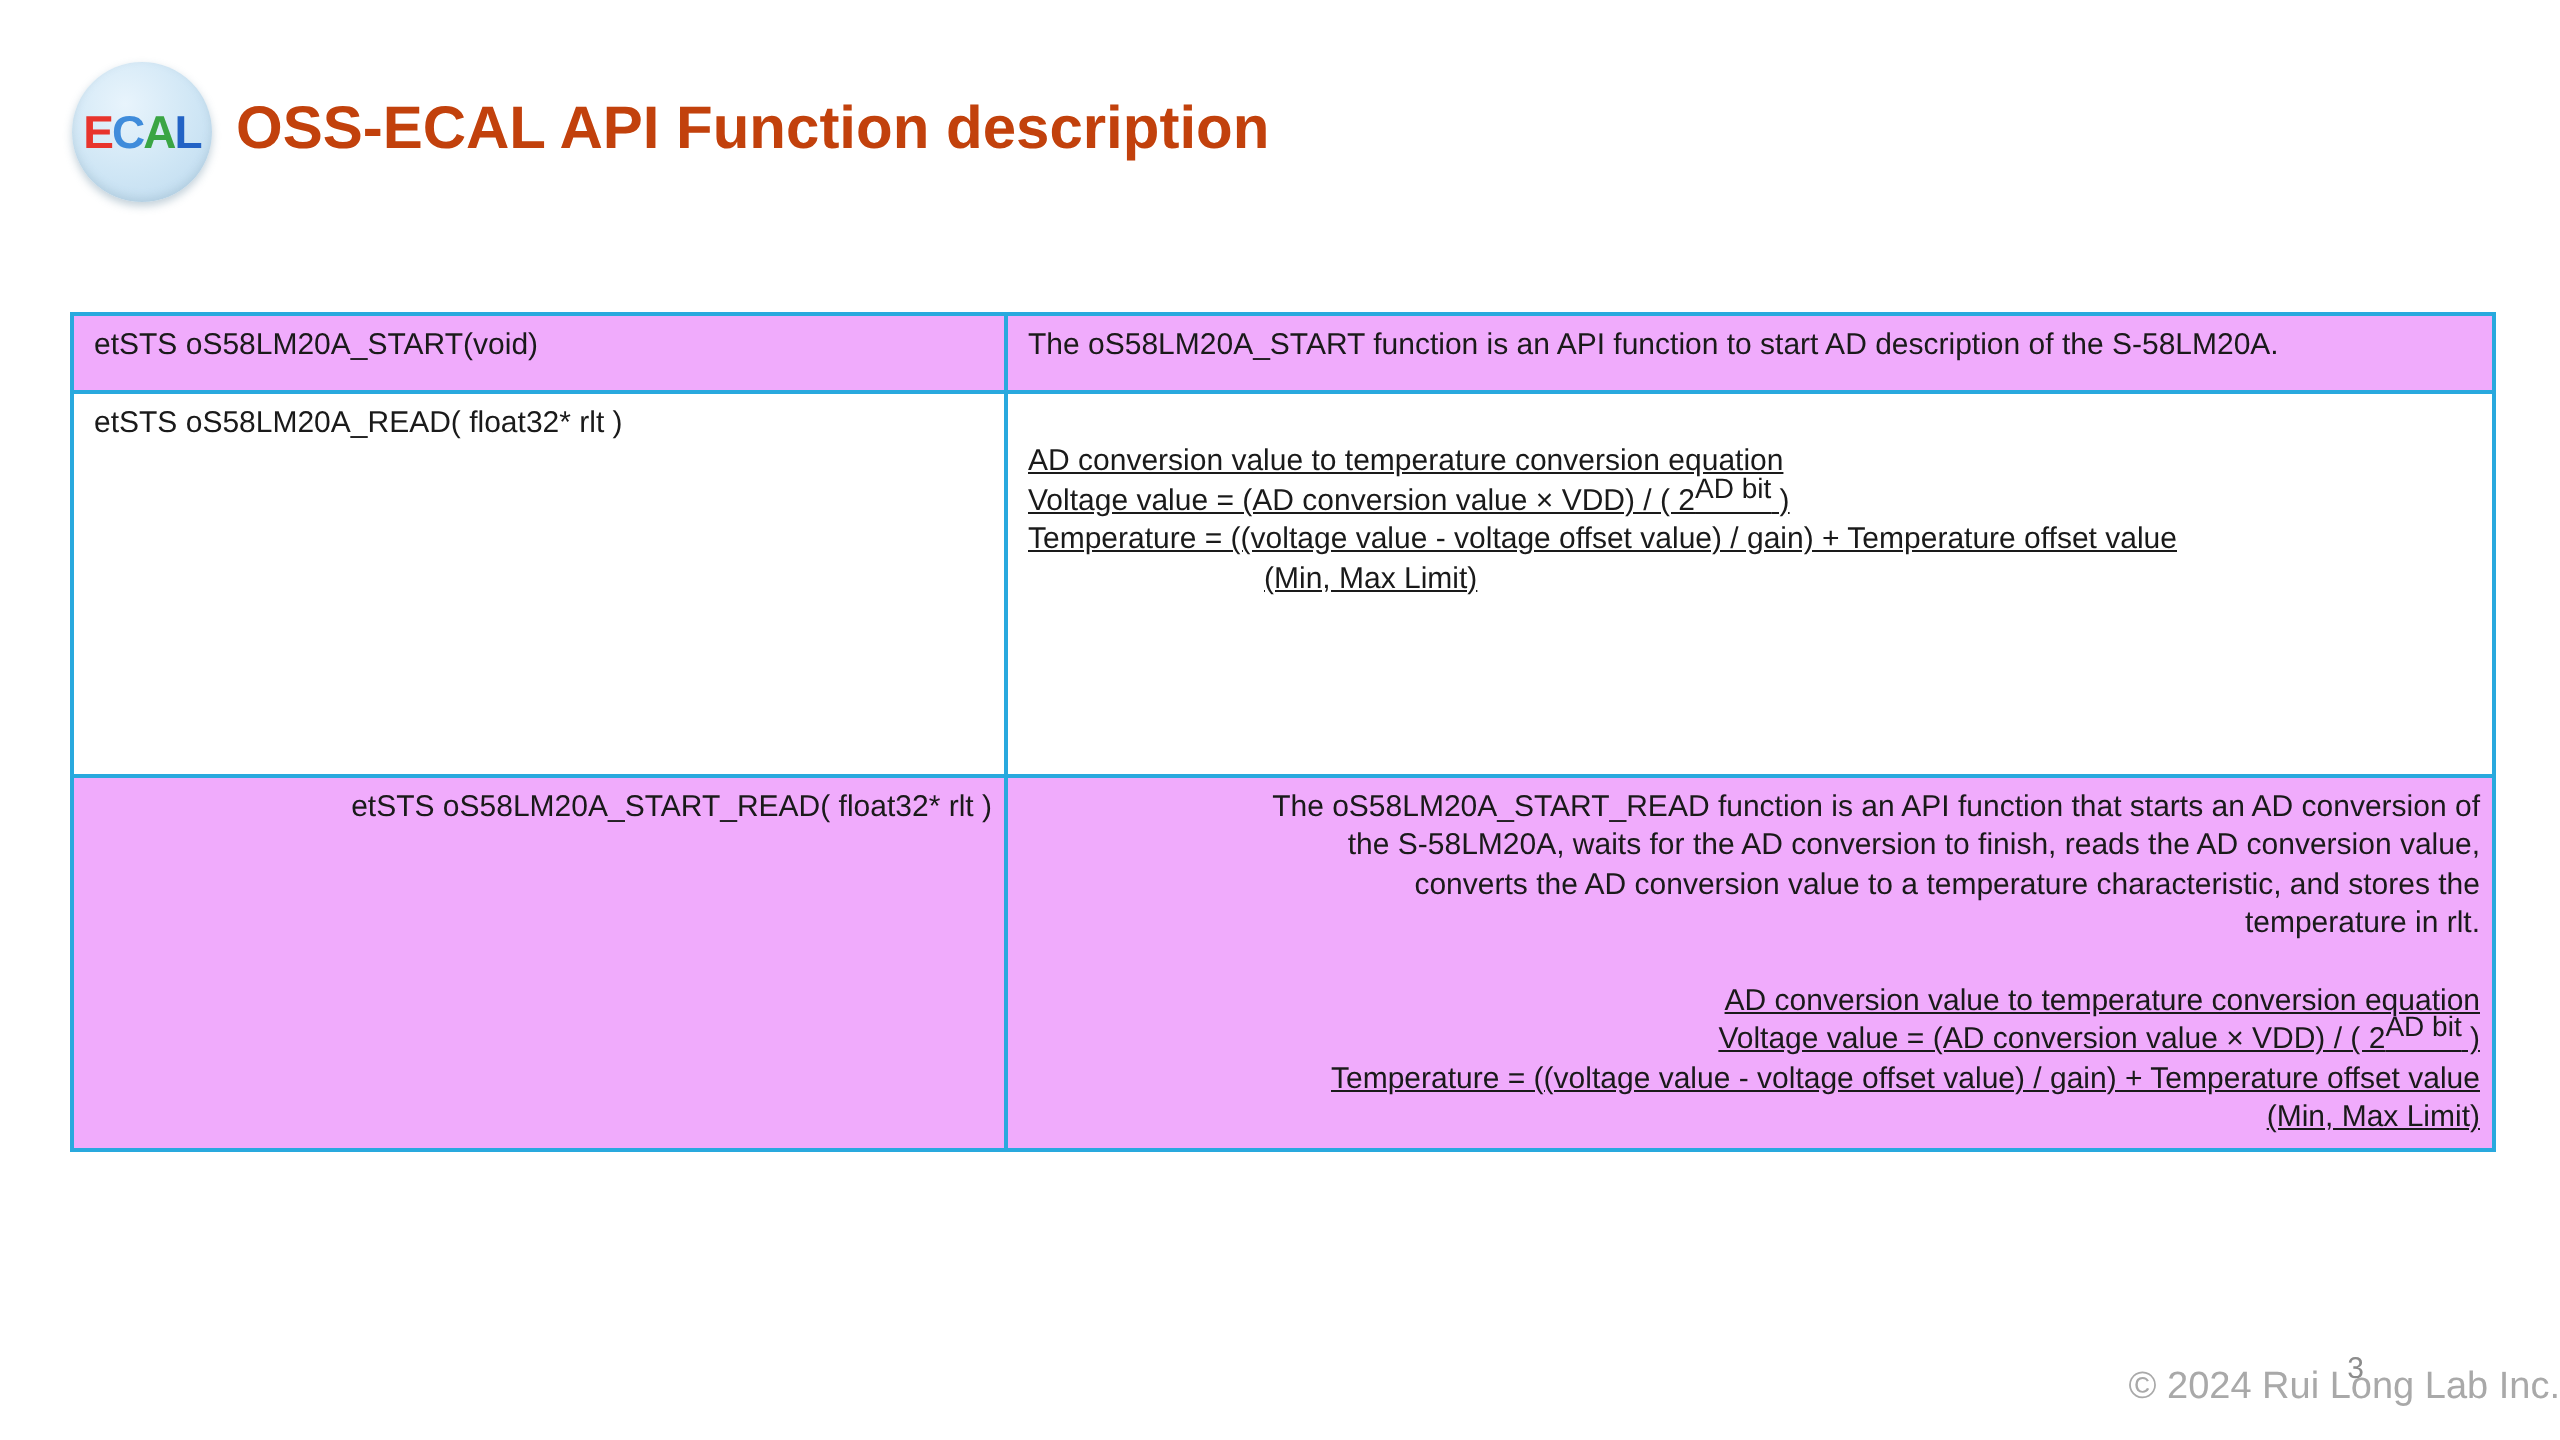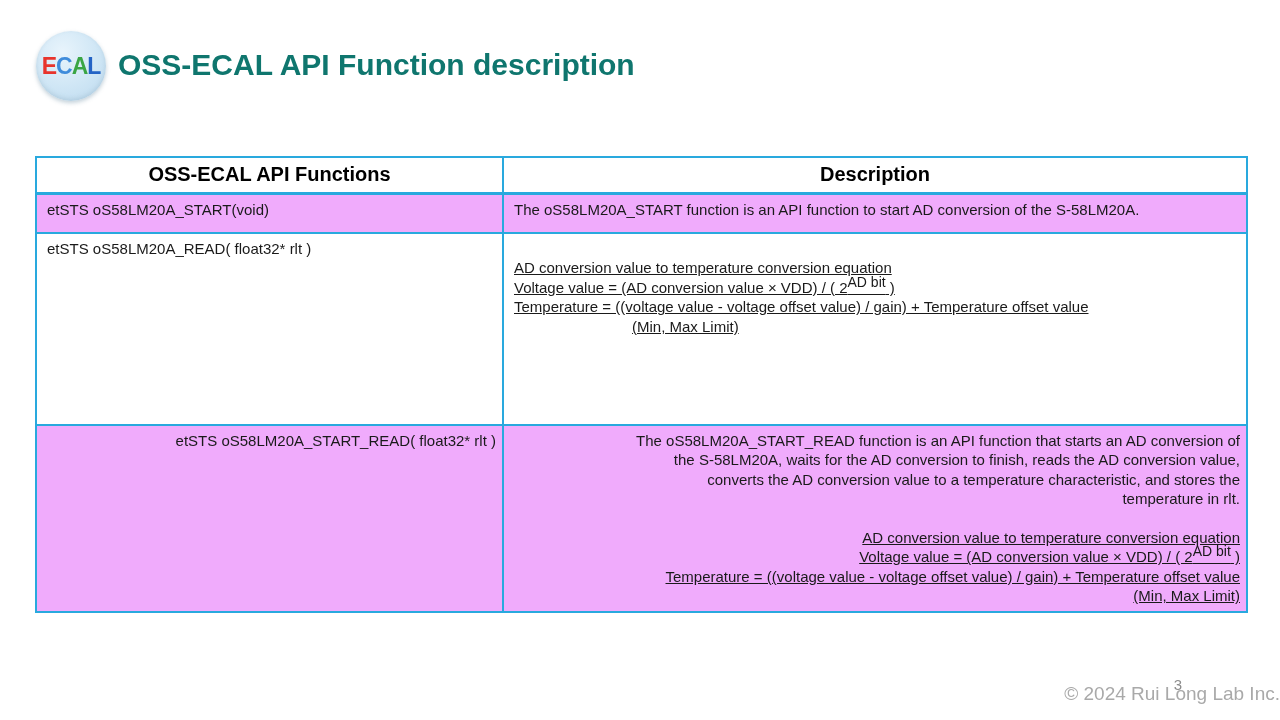--- a/index.html
+++ b/index.html
@@ -18,21 +18,21 @@
     font-weight: bold; font-size: 23px; letter-spacing: -1px;
   }
   .logo .le { color: #e8342c; }
   .logo .lc { color: #3f8cdb; }
   .logo .la { color: #3aa544; }
   .logo .ll { color: #2363c5; }
 
   
   .title {
     position: absolute; left: 118px; top: 48px; width: 900px;
-    font-size: 30px; font-weight: bold; color: #0f766e;
+    font-size: 30px; font-weight: bold; color: #c2410c;
     letter-spacing: 0px;
   }
 
   
   .api-table {
     position: absolute; left: 35px; top: 156px; width: 1213px;
     border: 2px solid #29a9de;
     font-size: 15px; line-height: 19.4px; color: #1a1a1a;
   }
   .tr { display: flex; border-bottom: 2px solid #29a9de; }
@@ -72,28 +72,24 @@
     <span class="le">E</span>
       <span class="lc">C</span>
       <span class="la">A</span>
       <span class="ll">L</span>
   </div>
 
   <h1 class="title">OSS-ECAL API Function description</h1>
 
   <div class="api-table">
 
-    <div class="tr header">
-      <div class="td left">OSS-ECAL API Functions</div>
-      <div class="td right">Description</div>
-    </div>
 
     <div class="tr r1 alt">
       <div class="td left">etSTS oS58LM20A_START(void)</div>
-      <div class="td right">The oS58LM20A_START function is an API function to start AD conversion of the S-58LM20A.</div>
+      <div class="td right">The oS58LM20A_START function is an API function to start AD description of the S-58LM20A.</div>
     </div>
 
     <div class="tr r2">
       <div class="td left">etSTS oS58LM20A_READ( float32* rlt )</div>
       <div class="td right">
         <div class="eq">
           <div>AD conversion value to temperature conversion equation</div>
           <div><span>Voltage value = (AD conversion value × VDD) / ( 2</span><sup>AD bit</sup><span> )</span></div>
           <div>Temperature = ((voltage value - voltage offset value) / gain) + Temperature offset value</div>
           <div class="limit">(Min, Max Limit)</div>

